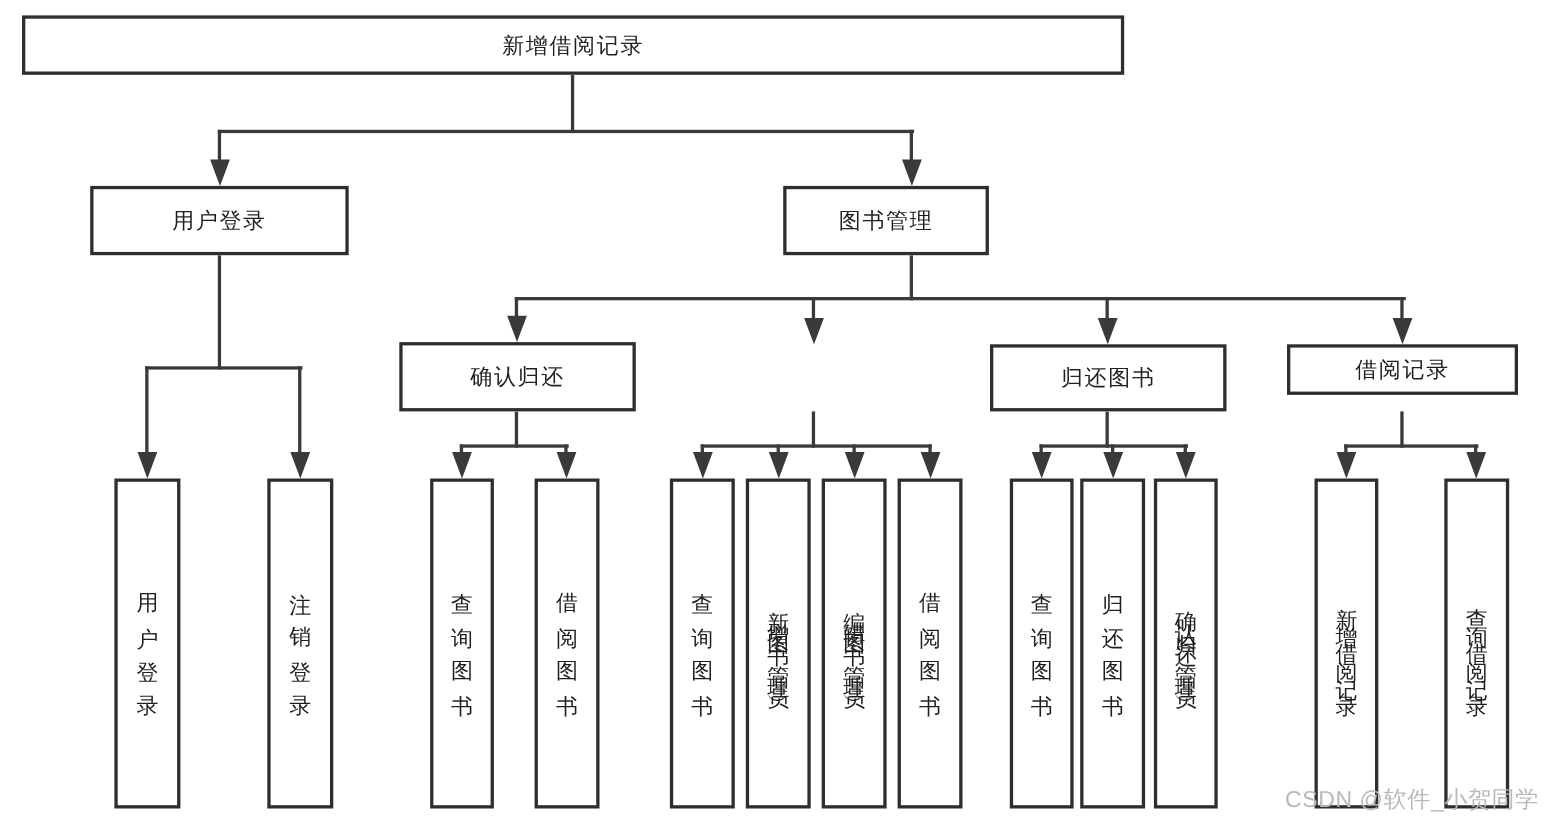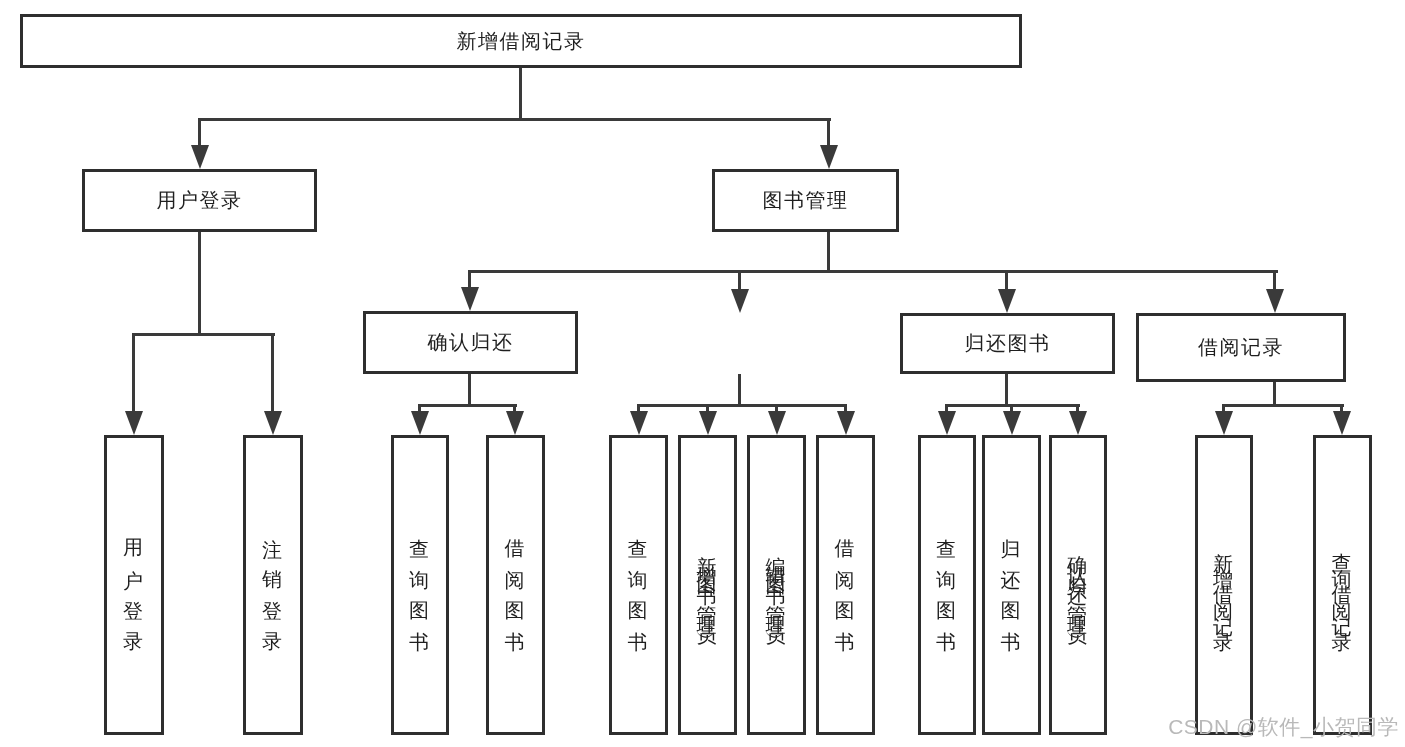--- a/index.html
+++ b/index.html
@@ -75,21 +75,21 @@
 
   <div class="node" style="left:363px;top:311px;width:215px;height:63px">
     <span>确认归还</span>
   </div>
 
 
   <div class="node" style="left:900px;top:313px;width:215px;height:61px">
     <span>归还图书</span>
   </div>
 
-  <div class="node" style="left:1136px;top:313px;width:210px;height:69px">
+  <div class="node" style="left:1170px;top:313px;width:210px;height:46px">
     <span>借阅记录</span>
   </div>
 
   <div class="leaf" style="left:104px;top:435px;width:60px;height:300px">
     <span class="vtext sp4">用户登录</span>
   </div>
   <div class="leaf" style="left:243px;top:435px;width:60px;height:300px">
     <span class="vtext sp4">注销登录</span>
   </div>
 

